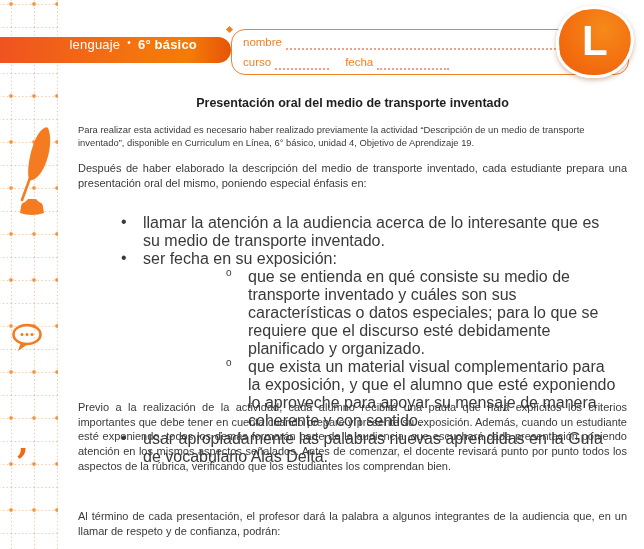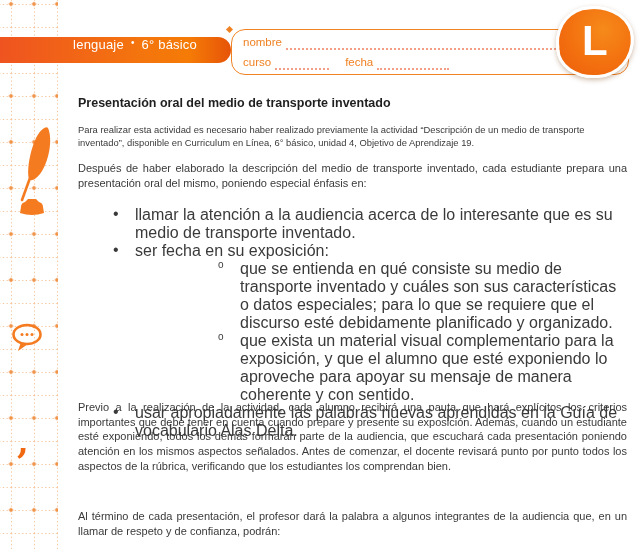--- a/index.html
+++ b/index.html
@@ -10,21 +10,21 @@
   
   .grid{position:absolute;left:0;top:0;}
 
   
   .banner{position:absolute;left:0;top:37px;width:231px;height:26px;
           background:linear-gradient(90deg,#ef5420 0%,#f4750d 62%,#f57b06 82%,#e65408 100%);
           border-radius:0 15px 15px 0;color:#fff;display:flex;align-items:flex-start;
           justify-content:flex-end;padding-right:34px;box-sizing:border-box;
           font-size:13px;letter-spacing:.2px;z-index:3;}
   .banner .sep{margin:0 7px;font-size:10px;}
-  .banner .grade{font-weight:normal;}
+  .banner .grade{font-weight:bold;}
 
   
   .form-box{position:absolute;left:231px;top:29px;width:398px;height:46px;
             border:1.5px solid #f08224;border-radius:14px;background:#fff;
             box-sizing:border-box;z-index:2;padding:5px 12px 4px 11px;
             display:flex;flex-direction:column;justify-content:space-between;}
   .spark{position:absolute;left:227px;top:27px;width:5px;height:5px;background:#f08224;
          transform:rotate(45deg);z-index:4;}
   .frow{display:flex;align-items:flex-end;font-size:11.5px;color:#f08224;line-height:15px;}
   .flabel{margin-right:4px;}
@@ -45,29 +45,29 @@
              line-height:1;margin-top:-2px;}
 
   
   .icon-abs{position:absolute;z-index:1;}
   .comma{position:absolute;left:17px;top:424px;font-family:"DejaVu Serif",serif;
          font-weight:bold;font-size:34px;color:#f0680f;line-height:34px;z-index:1;}
 
   
   .content{position:absolute;left:78px;top:96px;width:549px;}
   .blk{position:absolute;left:0;width:549px;margin:0;}
-  .title{top:0;font-size:12.5px;font-weight:bold;color:#1f1f1f;}
+  .title{top:0;text-align:center;font-size:12.5px;font-weight:bold;color:#1f1f1f;}
   .note{top:28px;font-size:9.4px;line-height:12.8px;color:#3a3a3a;}
   .body{font-size:11px;line-height:14.7px;text-align:justify;}
   .intro{top:65px;}
   .list{top:110px;}
   .para2{top:304px;}
   .para3{top:413px;}
 
-  ul.l1{margin:0;padding:0 0 0 57px;list-style:none;}
+  ul.l1{margin:8px;padding:0 0 0 57px;list-style:none;}
   ul.l1 > li{position:relative;}
   ul.l1 > li::before{content:"\2022";position:absolute;left:-22px;top:-1px;color:#3a3a3a;}
   ul.l2{margin:0;padding:0 0 0 105px;list-style:none;}
   ul.l2 > li{position:relative;}
   ul.l2 > li::before{content:"o";position:absolute;left:-22px;top:-1px;font-size:10px;color:#3a3a3a;}
 </style>
 </head>
 <body>
 
 <div class="page">

